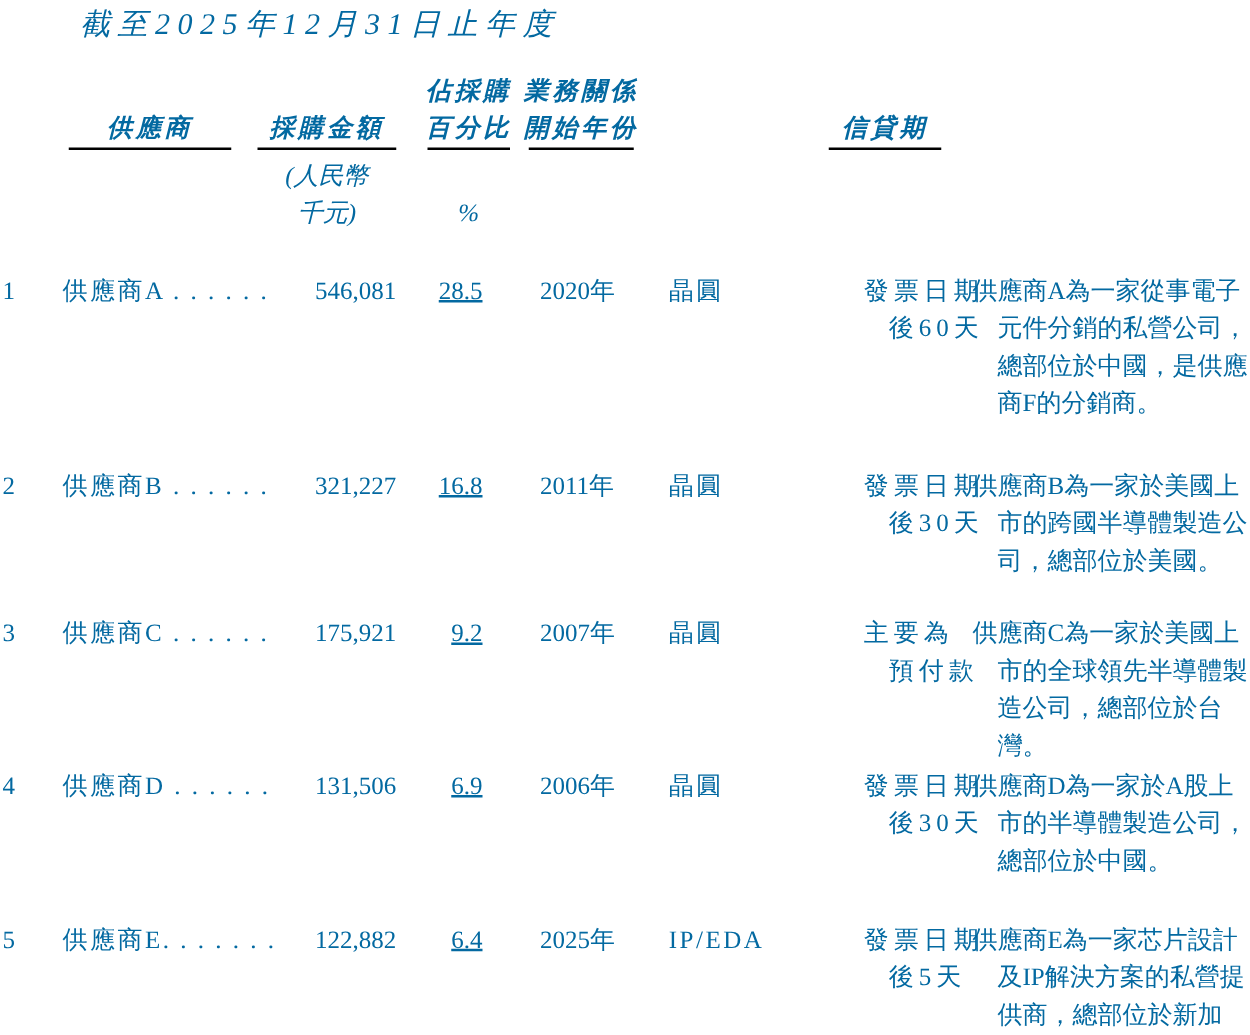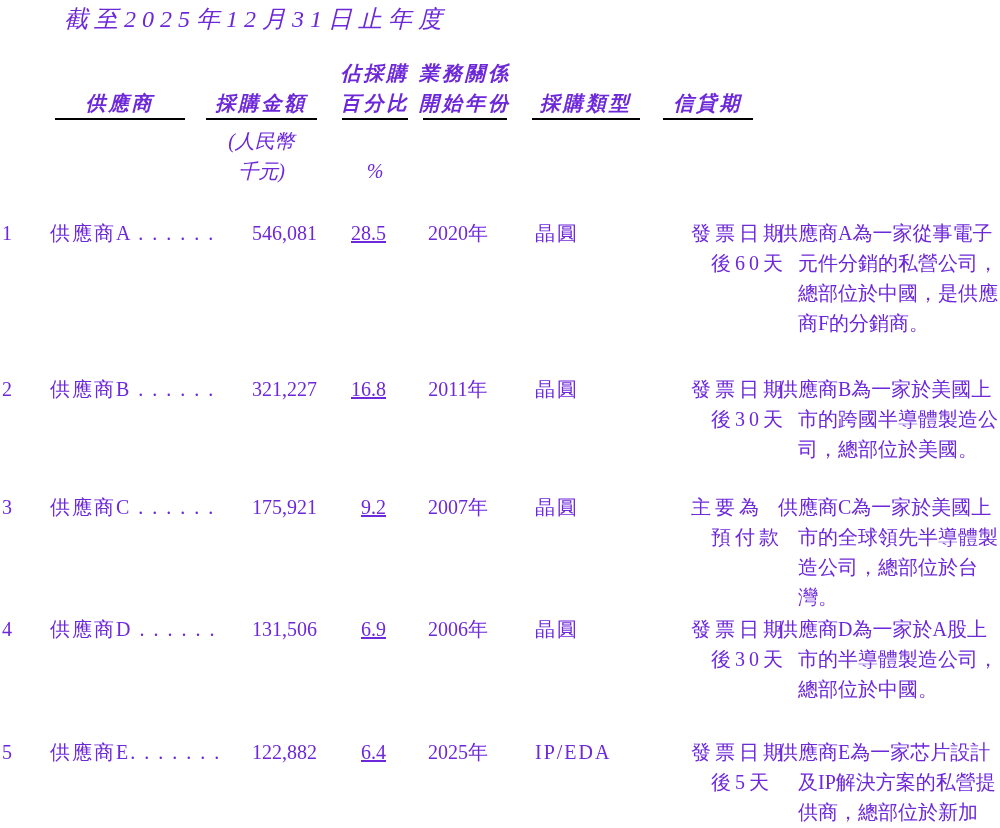--- a/index.html
+++ b/index.html
@@ -1,18 +1,18 @@
 <!DOCTYPE html>
 <html><head>
 <meta charset="utf-8">
 <style>
   html,body { margin:0; padding:0; background:#ffffff; }
   .page {
     position:relative; width:1000px; height:828px; background:#ffffff;
-    color:#6d28d9; font-family:"Liberation Serif","DejaVu Serif",serif;
+    color:#0369a1; font-family:"Liberation Serif","DejaVu Serif",serif;
     font-size:20px; overflow:hidden;
   }
   .title {
     position:absolute; left:64px; top:3px;
     font-size:24px; font-style:italic; letter-spacing:6px; white-space:pre;
   }
   
   .hcell {
     position:absolute; top:52px; height:66px;
     border-bottom:2px solid #000000;
@@ -36,39 +36,38 @@
     text-align:center; font-style:italic; line-height:30px;
   }
   .row { position:absolute; left:0; width:100%; }
   .r1 { top:218px; } .r2 { top:374px; } .r3 { top:492px; }
   .r4 { top:614px; } .r5 { top:737px; }
   .cell { position:absolute; line-height:30px; white-space:pre-line; }
   .c-num { left:2px;   width:30px; }
   .c-sup { left:50px;  width:175px; letter-spacing:2px; white-space:pre;font-family:Liberation Serif, serif; }
   .c-amt { left:206px; width:111px; text-align:right; }
   .c-pct { left:286px; width:100px; text-align:right;text-decoration:underline; }
-  .c-yr  { left:408px; width:100px; text-align:center; }
+  .c-yr  { left:432px; width:100px; text-align:left; }
   .c-typ { left:535px; width:120px; letter-spacing:2px; }
   .c-cr  { left:663px; width:88px;  padding-left:20px; text-indent:-20px; letter-spacing:4px;margin-left:28px; }
   .c-bg  { left:778px; width:206px; padding-left:20px; text-indent:-20px; }
 </style>
 </head>
 <body>
 
 <div class="page">
 
   <div class="title">截至2025年12月31日止年度</div>
 
   <div class="hcell h-sup">供應商</div>
   <div class="hcell h-amt">採購金額</div>
   <div class="hcell h-pct">佔採購
 百分比</div>
   <div class="hcell h-yr">業務關係
 開始年份</div>
-  <div class="hcell h-typ">採購類型</div>
   <div class="hcell h-cr">信貸期</div>
 
   <div class="sub-amt">(人民幣
 千元)</div>
   <div class="sub-pct">%</div>
 
   <div class="row r1">
     <div class="cell c-num">1</div>
     <div class="cell c-sup">供應商A . . . . . .</div>
     <div class="cell c-amt">546,081</div>

